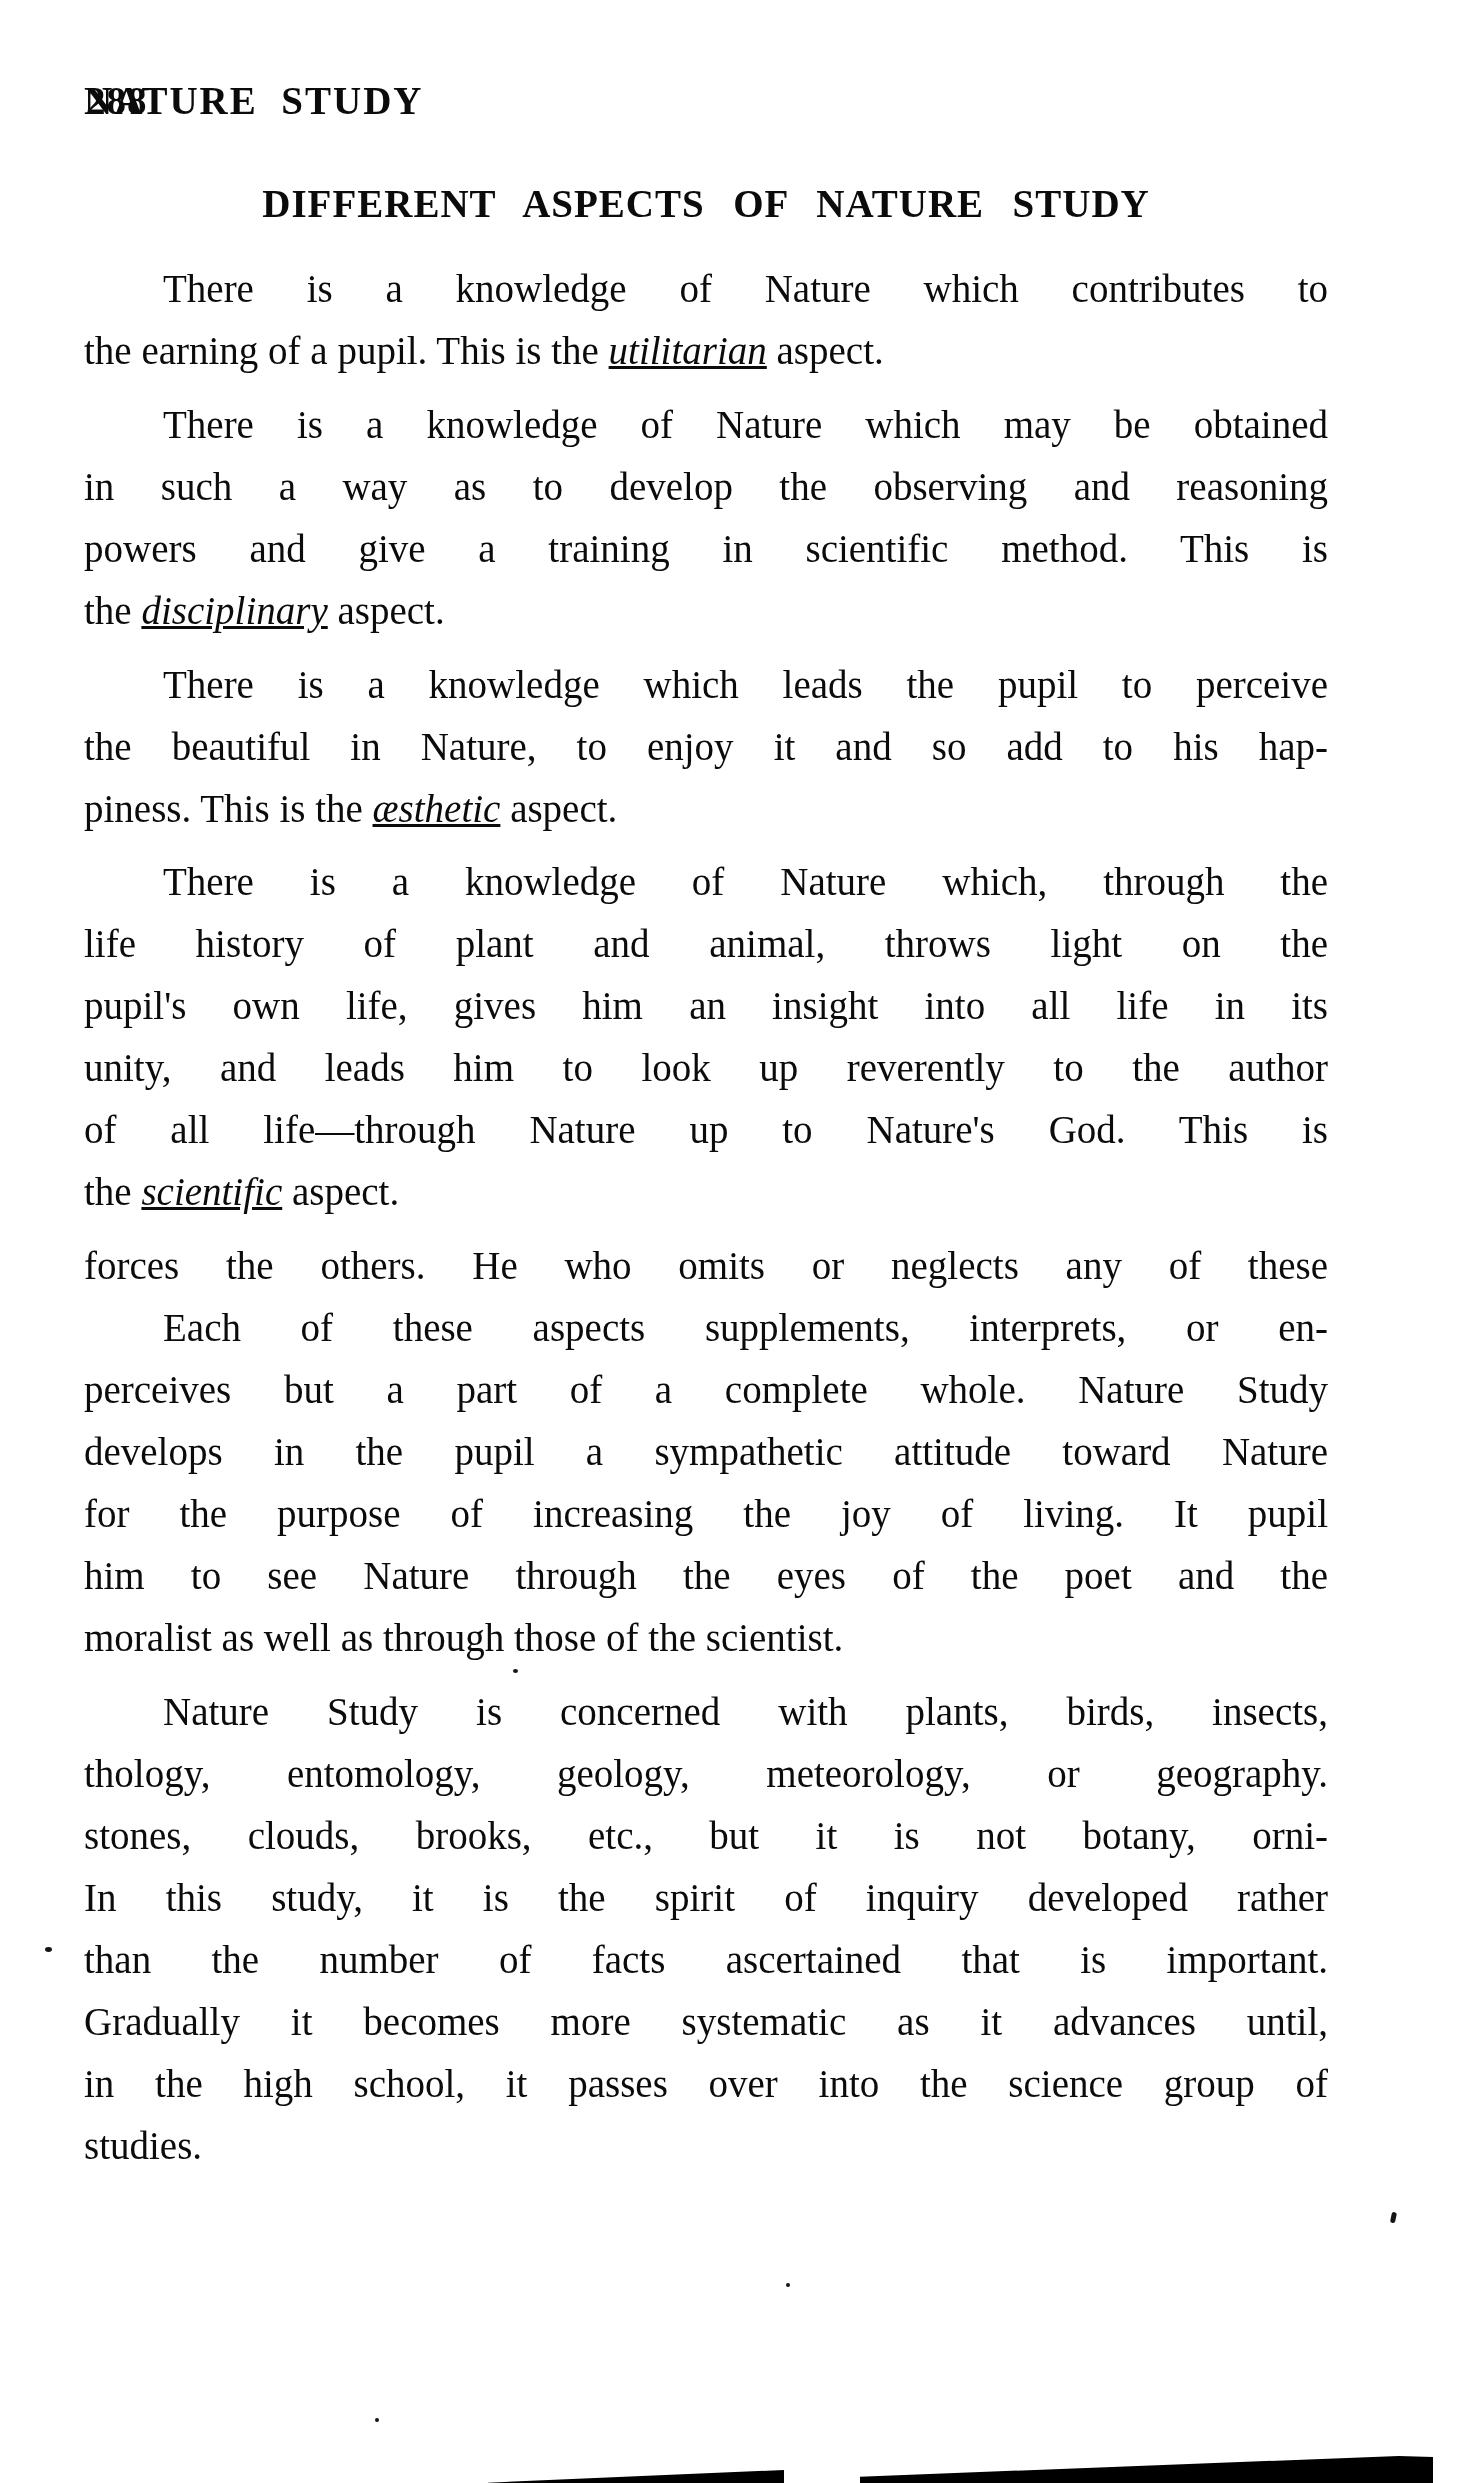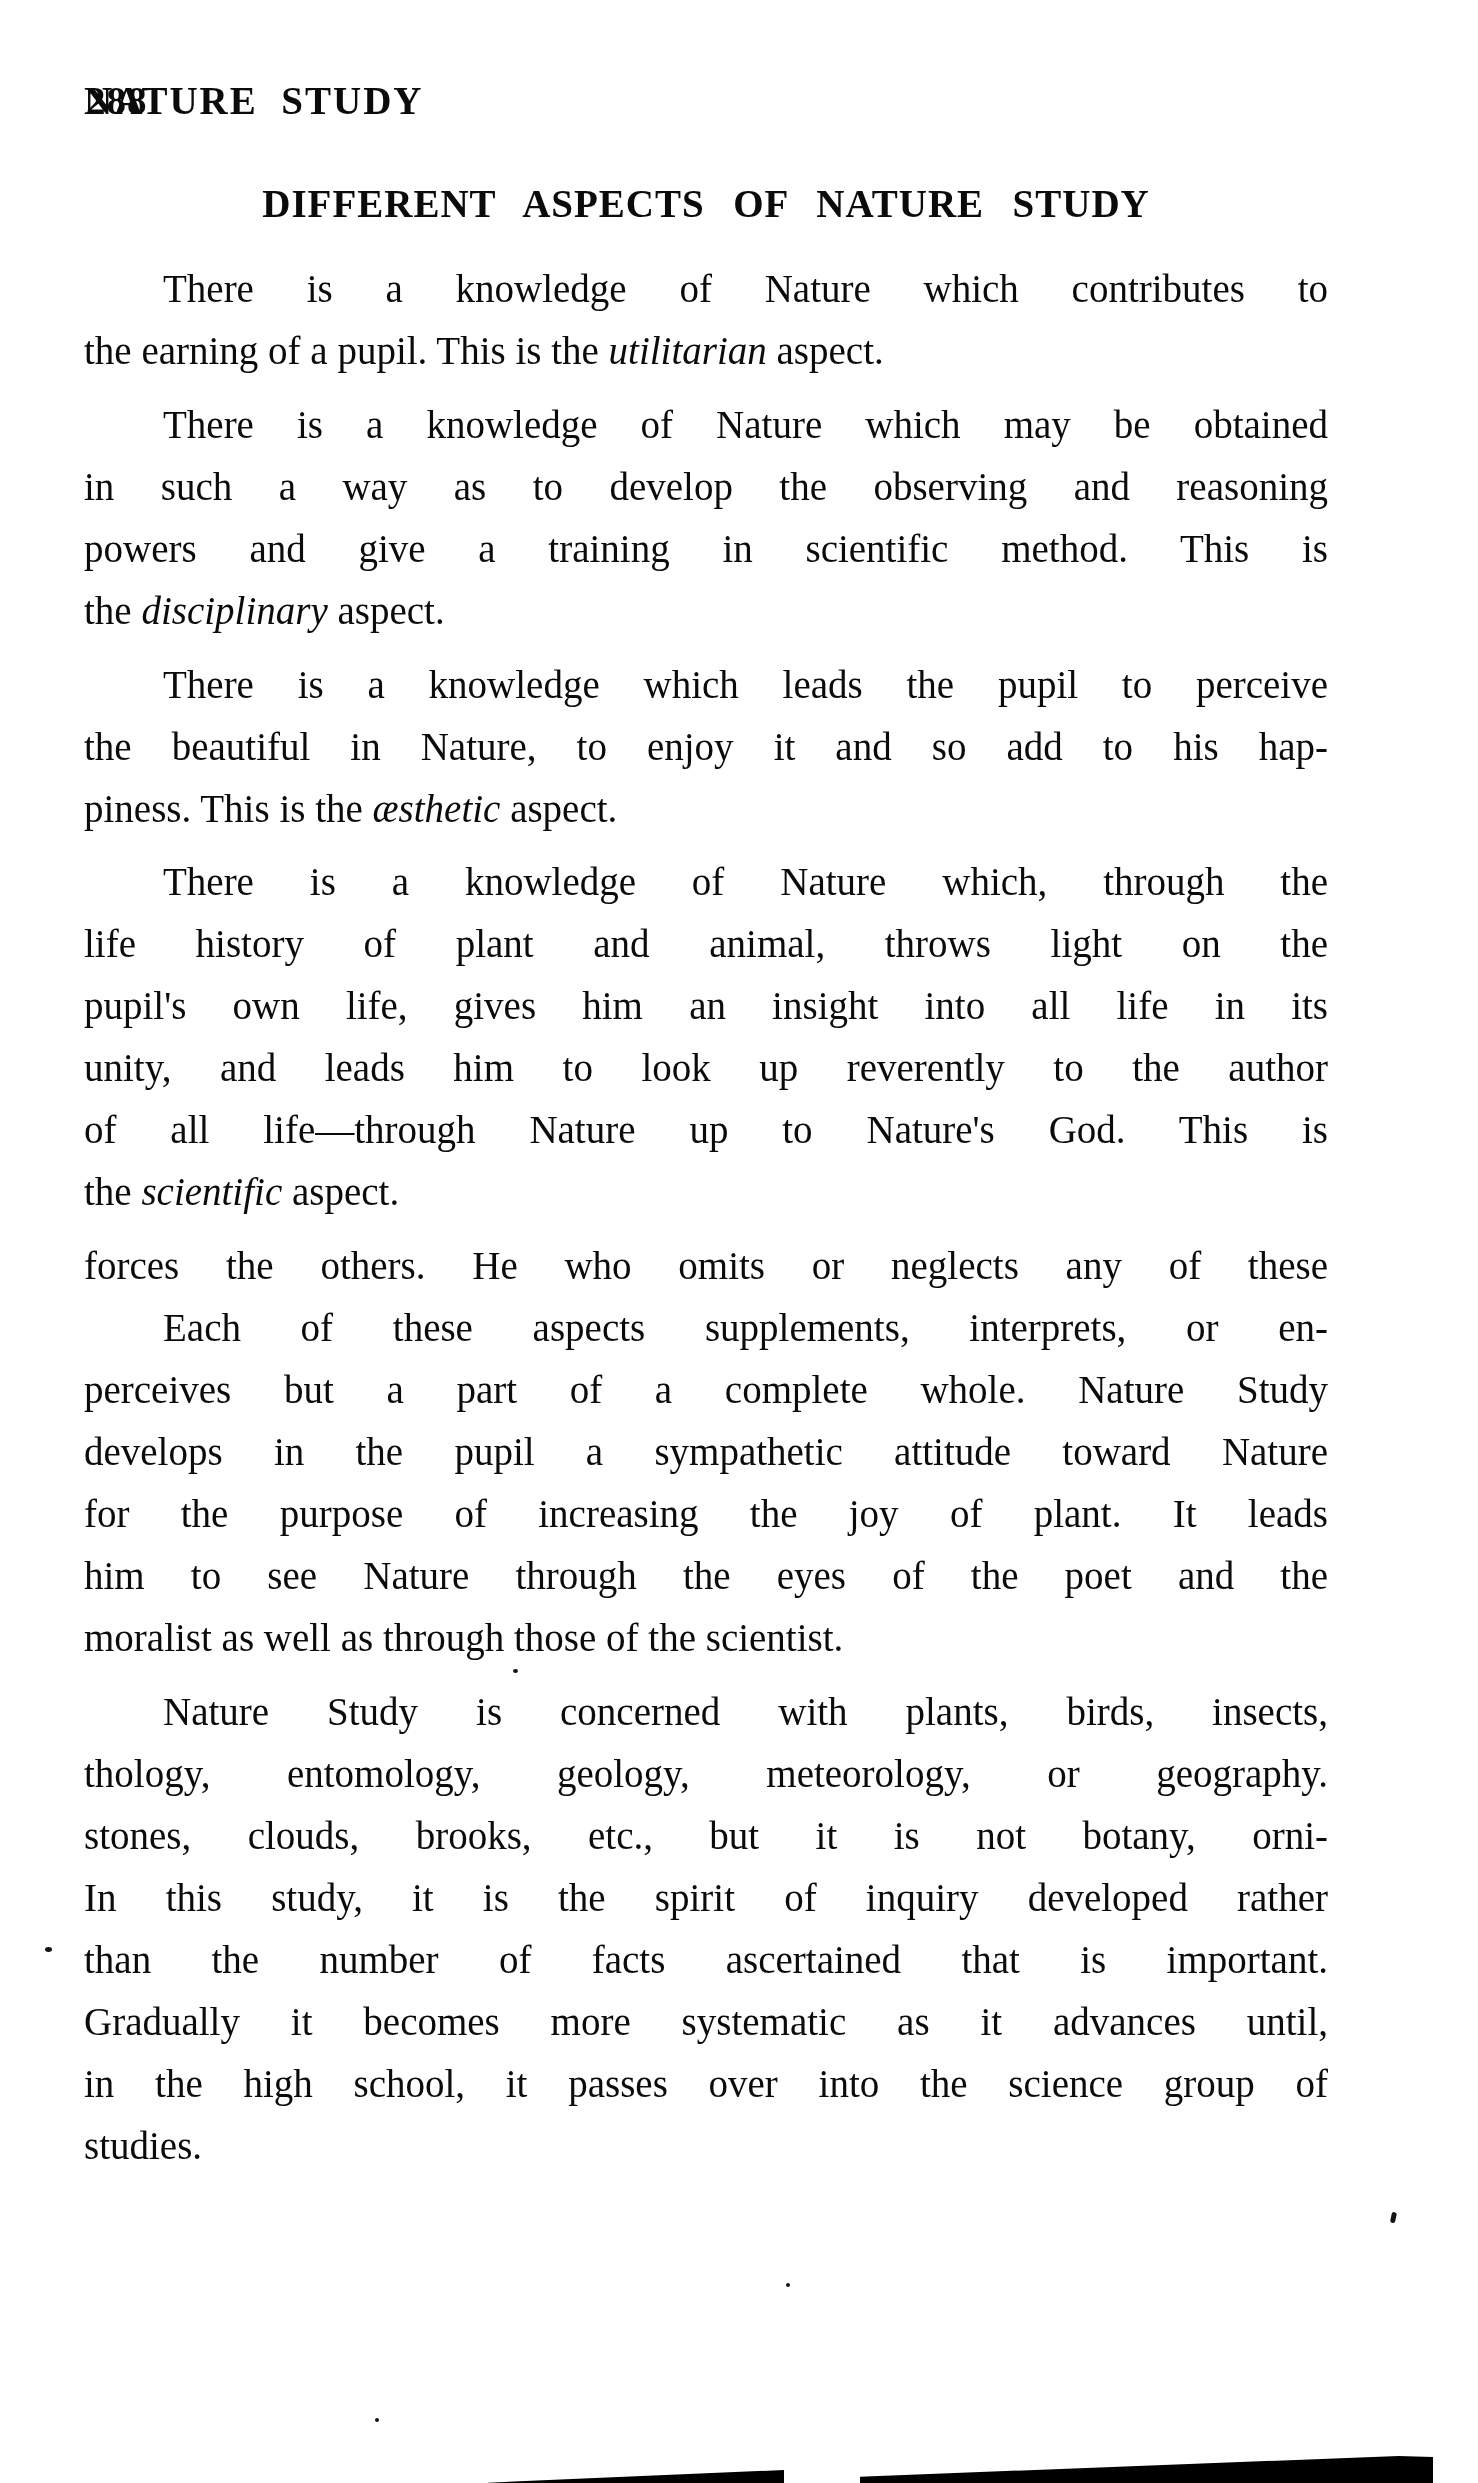--- a/index.html
+++ b/index.html
@@ -56,21 +56,21 @@
     line-height: 62px;
   }
   .para { margin: 0 0 11.8px 0; }
   .line {
     text-align: justify;
     text-align-last: justify;
     white-space: nowrap;
   }
   .line.first { text-indent: 79px; }
   .line.last  { text-align-last: left; }
-  .it { font-style: italic; }
+  .it { font-style: italic; text-decoration: underline; }
 
   
   .wedge-left {
     position: absolute;
     left: 488px; top: 2470px;
     width: 296px; height: 13.8px;
     background: #000;
     clip-path: polygon(0 92%, 100% 0, 100% 100%, 0 100%);
   }
   .wedge-right {
@@ -121,21 +121,21 @@
         <div class="line"><span>pupil's own life, gives him an insight into all life in its</span></div>
         <div class="line"><span>unity, and leads him to look up reverently to the author</span></div>
         <div class="line"><span>of all life—through Nature up to Nature's God.  This is</span></div>
         <div class="line last"><span>the </span><span class="it">scientific</span><span> aspect.</span></div>
       </div>
       <div class="para">
         <div class="line"><span>forces the others.  He who omits or neglects any of these</span></div>
         <div class="line first"><span>Each of these aspects supplements, interprets, or en-</span></div>
         <div class="line"><span>perceives but a part of a complete whole.  Nature Study</span></div>
         <div class="line"><span>develops in the pupil a sympathetic attitude toward Nature</span></div>
-        <div class="line"><span>for the purpose of increasing the joy of plant.  It leads</span></div>
+        <div class="line"><span>for the purpose of increasing the joy of living.  It pupil</span></div>
         <div class="line"><span>him to see Nature through the eyes of the poet and the</span></div>
         <div class="line last"><span>moralist as well as through those of the scientist.</span></div>
       </div>
       <div class="para">
         <div class="line first"><span>Nature Study is concerned with plants, birds, insects,</span></div>
         <div class="line"><span>thology, entomology, geology, meteorology, or geography.</span></div>
         <div class="line"><span>stones, clouds, brooks, etc., but it is not botany, orni-</span></div>
         <div class="line"><span>In this study, it is the spirit of inquiry developed rather</span></div>
         <div class="line"><span>than the number of facts ascertained that is important.</span></div>
         <div class="line"><span>Gradually it becomes more systematic as it advances until,</span></div>

